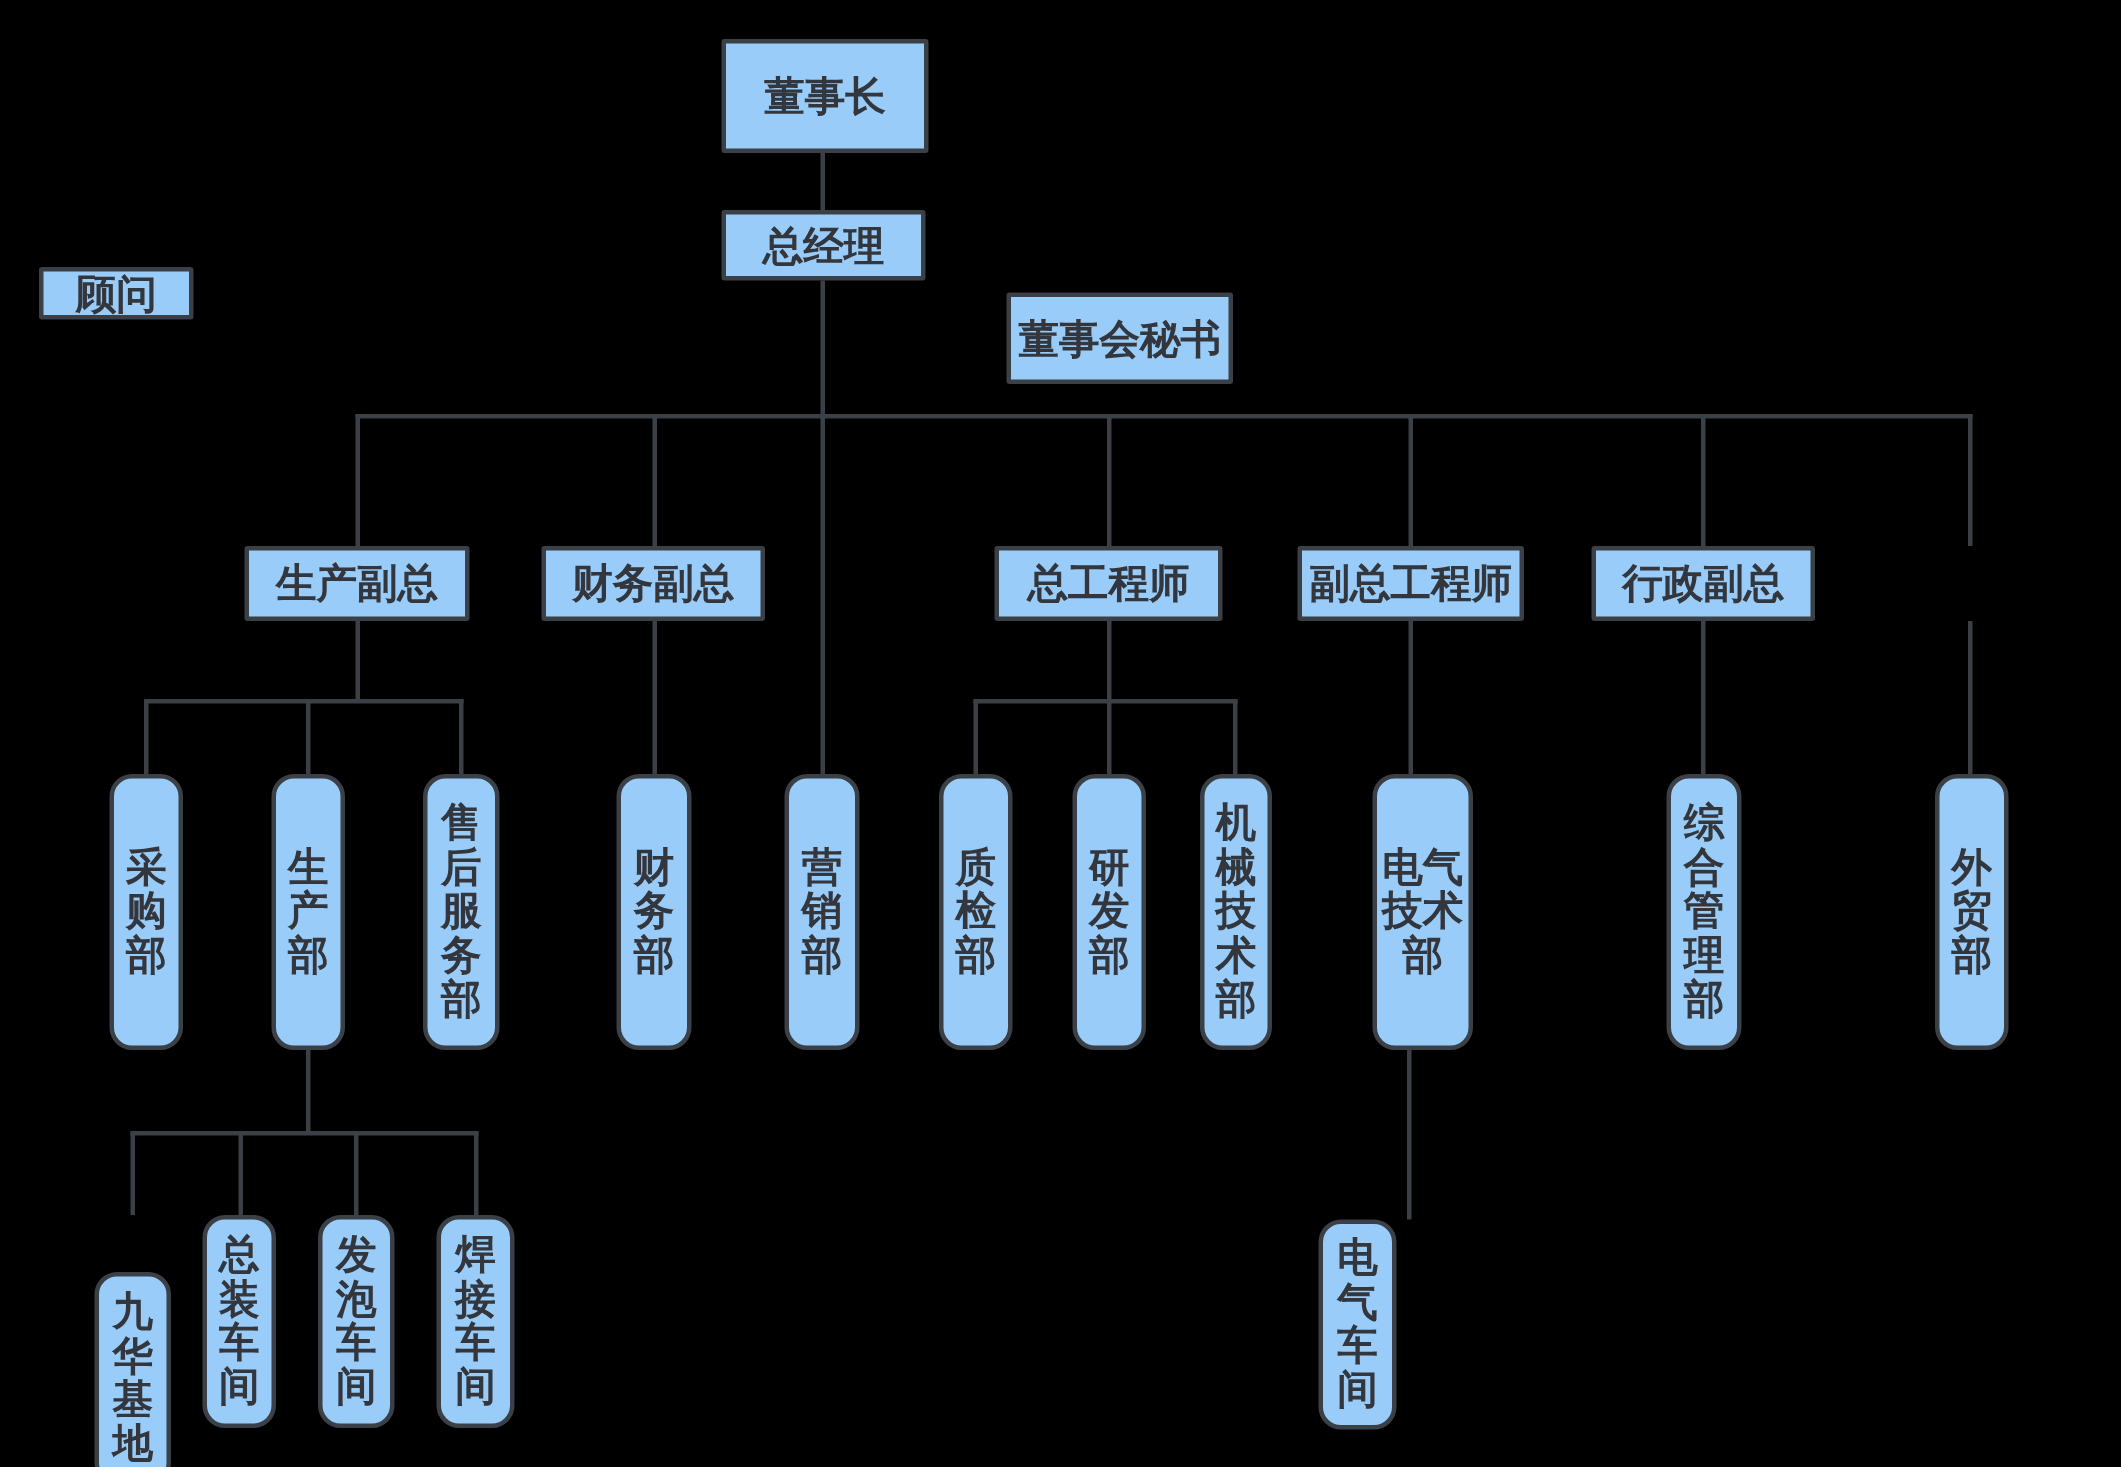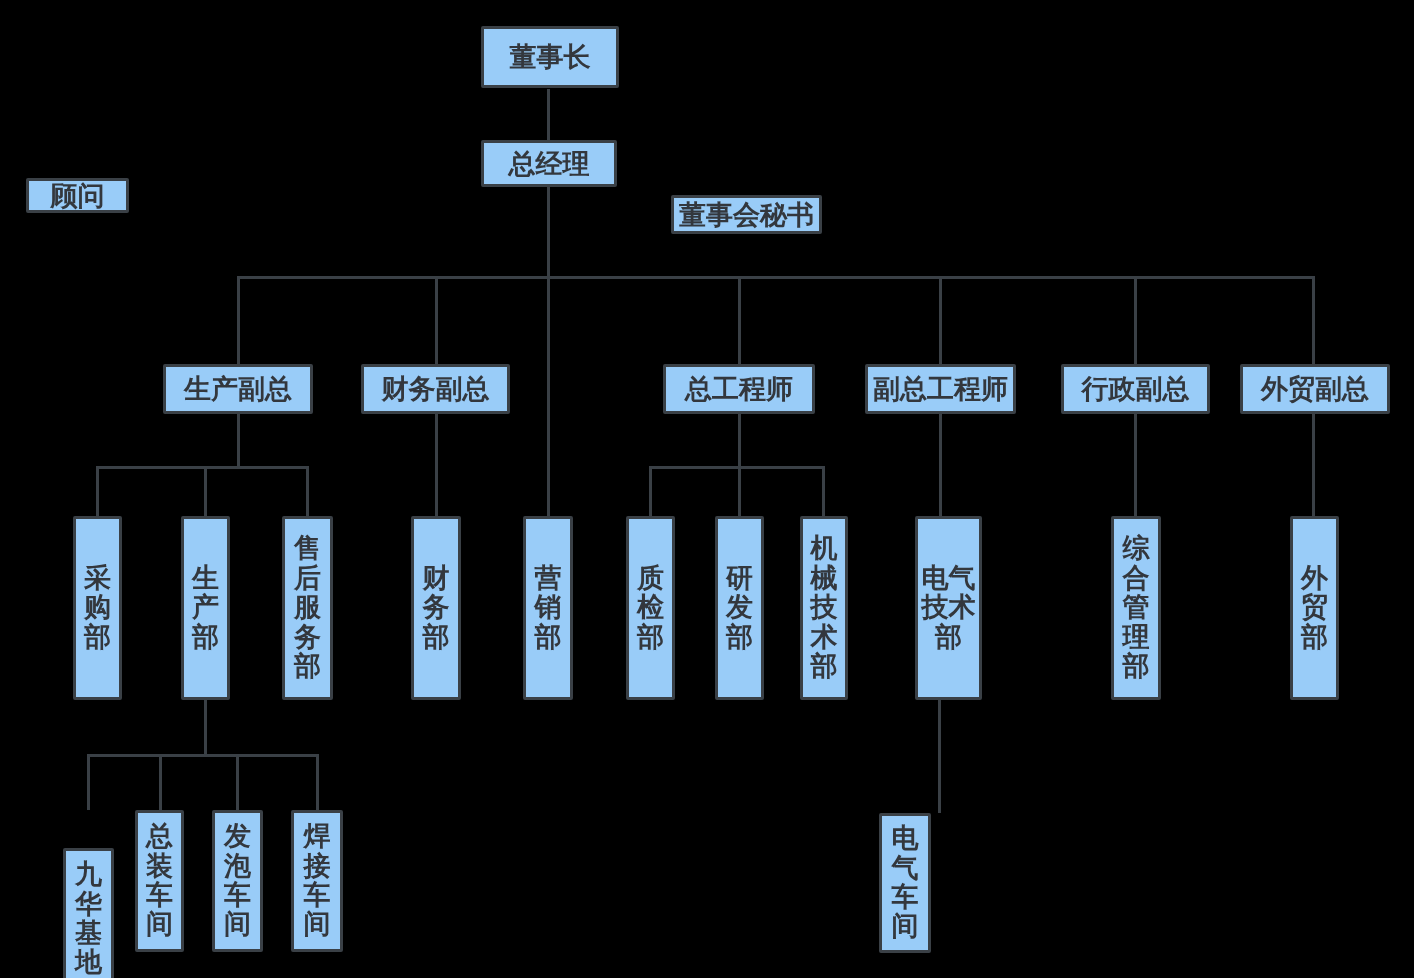--- a/index.html
+++ b/index.html
@@ -25,20 +25,21 @@
     font-size: 27px;
     display: flex;
     align-items: center;
     justify-content: center;
   }
   .node.h { white-space: nowrap; }
   .node.v {
     word-break: break-all;
     line-height: 1.09;
     text-align: center;
+    border-radius: 15px;
   }
   .hline, .vline {
     position: absolute;
     background: var(--line, #3A4046);
   }
   .hline { height: 3px; }
   .vline { width: 3px; }
 </style>
 </head>
 <body>
@@ -76,31 +77,30 @@
 
   <div class="vline" style="left:204px;top:700px;height:55px"></div>
   <div class="hline" style="left:87px;top:754px;width:232px"></div>
   <div class="vline" style="left:87px;top:754px;height:56px"></div>
   <div class="vline" style="left:159px;top:754px;height:56px"></div>
   <div class="vline" style="left:236px;top:754px;height:56px"></div>
   <div class="vline" style="left:316px;top:754px;height:56px"></div>
 
   <div class="vline" style="left:938px;top:700px;height:113px"></div>
 
-  <div class="node h" style="left:481px;top:26px;width:138px;height:62px">董事长</div>
+  <div class="node h" style="left:481px;top:26px;width:138px;height:76px">董事长</div>
   <div class="node h" style="left:481px;top:140px;width:136px;height:47px">总经理</div>
   <div class="node h" style="left:26px;top:178px;width:103px;height:35px">顾问</div>
-  <div class="node h" style="left:671px;top:195px;width:151px;height:39px">董事会秘书</div>
+  <div class="node h" style="left:671px;top:195px;width:151px;height:61px">董事会秘书</div>
 
   <div class="node h" style="left:163px;top:364px;width:150px;height:50px">生产副总</div>
   <div class="node h" style="left:361px;top:364px;width:149px;height:50px">财务副总</div>
   <div class="node h" style="left:663px;top:364px;width:152px;height:50px">总工程师</div>
   <div class="node h" style="left:865px;top:364px;width:151px;height:50px">副总工程师</div>
   <div class="node h" style="left:1061px;top:364px;width:149px;height:50px">行政副总</div>
-  <div class="node h" style="left:1240px;top:364px;width:150px;height:50px">外贸副总</div>
 
   <div class="node v" style="left:73px;top:516px;width:49px;height:184px">采购部</div>
   <div class="node v" style="left:181px;top:516px;width:49px;height:184px">生产部</div>
   <div class="node v" style="left:282px;top:516px;width:51px;height:184px">售后服务部</div>
   <div class="node v" style="left:411px;top:516px;width:50px;height:184px">财务部</div>
   <div class="node v" style="left:523px;top:516px;width:50px;height:184px">营销部</div>
   <div class="node v" style="left:626px;top:516px;width:49px;height:184px">质检部</div>
   <div class="node v" style="left:715px;top:516px;width:49px;height:184px">研发部</div>
   <div class="node v" style="left:800px;top:516px;width:48px;height:184px">机械技术部</div>
   <div class="node v" style="left:915px;top:516px;width:67px;height:184px">电气技术部</div>

